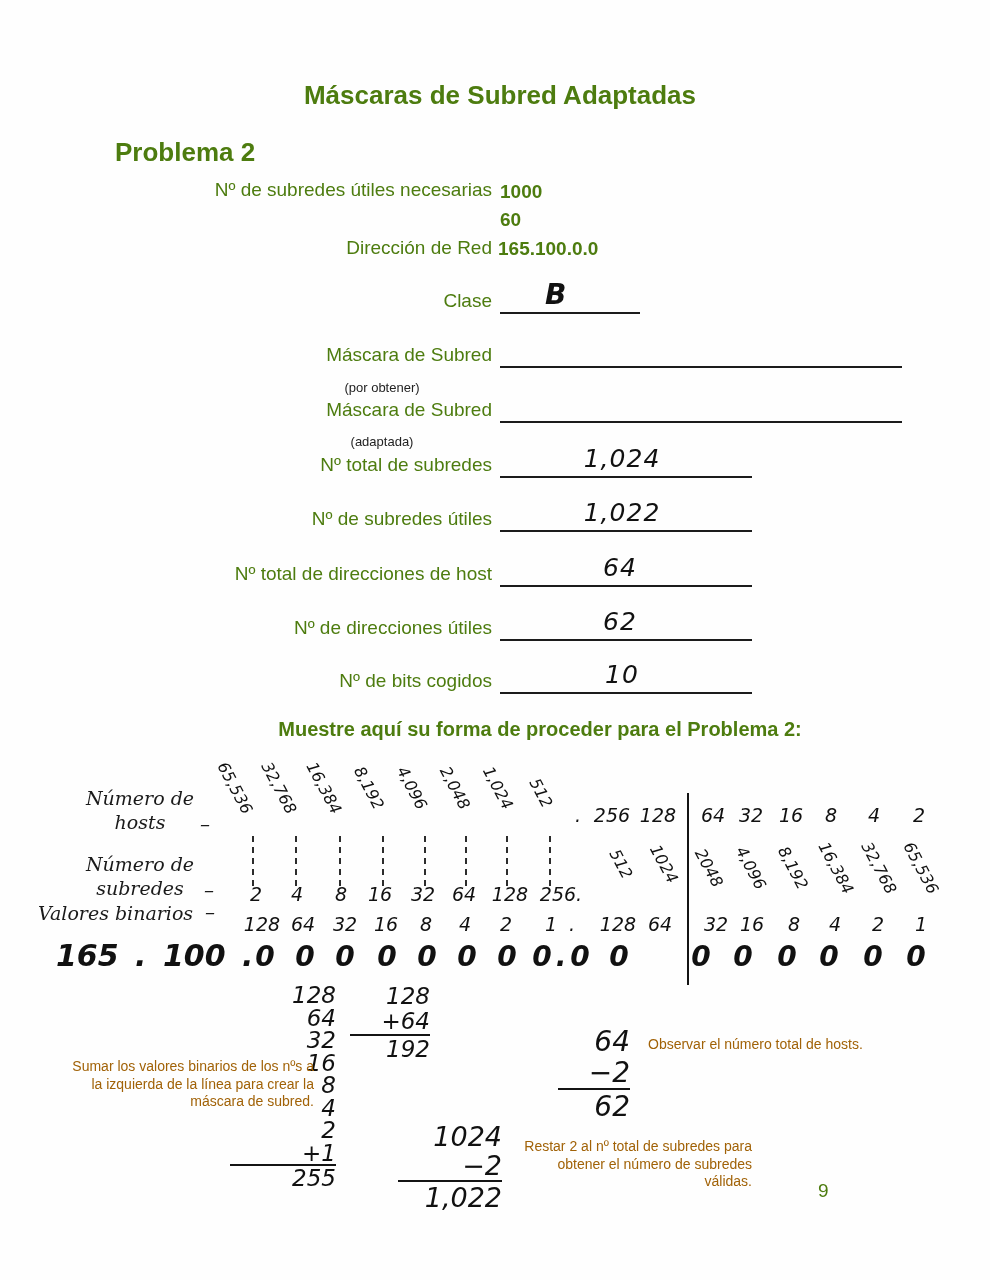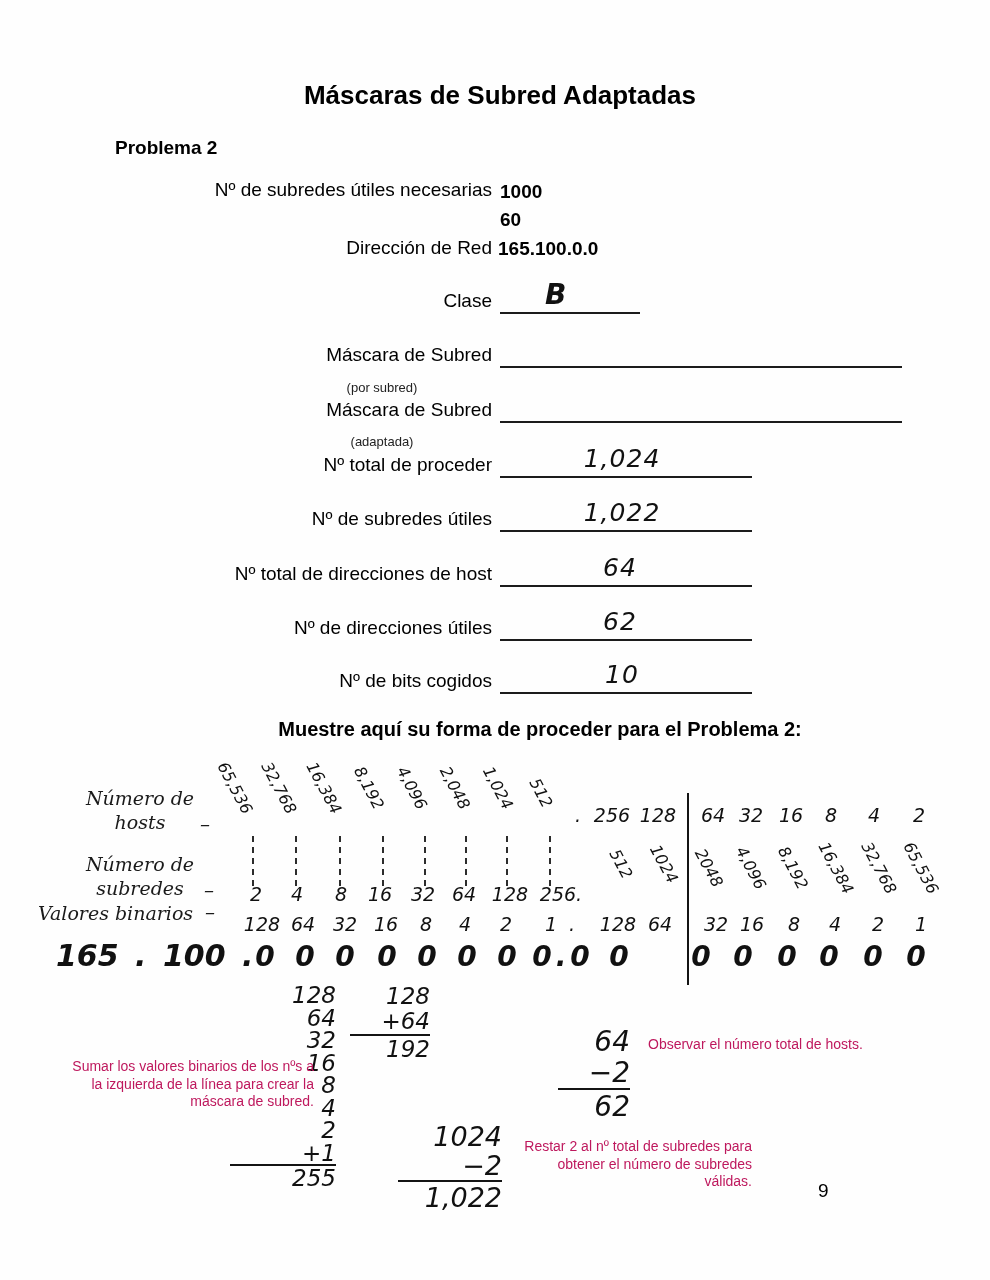--- a/index.html
+++ b/index.html
@@ -2,67 +2,67 @@
 <html><head>
 <meta charset="utf-8">
 <style>
   html,body{margin:0;padding:0;background:#e8e8e8;}
   .page{
     position:relative;width:990px;height:1280px;background:#fefefe;
     font-family:"Liberation Sans",sans-serif;color:#161616;overflow:hidden;
     margin:0 auto;
   }
   .abs{position:absolute;white-space:nowrap;}
-  .pr{font-family:"Liberation Sans",sans-serif;color:#000000;}
+  .pr{font-family:"Liberation Sans",sans-serif;color:#4d7c0f;}
   .hw{font-family:"DejaVu Sans",sans-serif;font-style:italic;color:#111;}
   .script{font-family:"DejaVu Serif",serif;font-style:italic;color:#1a1a1a;}
   .bold{font-weight:bold;}
   .ctr{transform:translateX(-50%);}
   .rot{transform:translate(-50%,-50%) rotate(62deg);white-space:nowrap;}
   .line{position:absolute;border-bottom:2px solid #1c1c1c;height:0;}
   .vline{position:absolute;border-left:2px solid #141414;width:0;}
   .vdash{position:absolute;border-left:2px dashed #2c2c2c;width:0;height:50px;}
   .lbl{font-size:19px;}
   .r-edge{right:498px;text-align:right;}
   .val{font-weight:bold;font-size:19px;}
   .hwv{font-size:25px;letter-spacing:1px;}
   .small-note{font-size:13px;color:#222;}
-  .note{font-size:14px;line-height:17.5px;color:#be185d;white-space:normal;}
+  .note{font-size:14px;line-height:17.5px;color:#a16207;white-space:normal;}
   .tbl{font-size:19px;}
   .calc-col{text-align:right;}
   .calc-col span{display:block;}
   .tot{display:inline-block;border-top:2.5px solid #141414;padding-top:1px;}
 </style>
 </head>
 <body>
 
 <div class="page">
 
   <div class="abs pr bold ctr" style="left:500px;top:80px;font-size:26px;">Máscaras de Subred Adaptadas</div>
-  <div class="abs pr bold" style="left:115px;top:137px;font-size:19px;">Problema 2</div>
+  <div class="abs pr bold" style="left:115px;top:137px;font-size:26px;">Problema 2</div>
 
   <div class="abs pr lbl r-edge" style="top:179px;">Nº de subredes útiles necesarias</div>
   <div class="abs pr val" style="left:500px;top:181px;">1000</div>
   <div class="abs pr val" style="left:500px;top:209px;">60</div>
   <div class="abs pr lbl r-edge" style="top:237px;">Dirección de Red</div>
   <div class="abs pr val" style="left:498px;top:238px;">165.100.0.0</div>
 
   <div class="abs pr lbl r-edge" style="top:290px;">Clase</div>
   <div class="line" style="left:500px;top:312px;width:140px;"></div>
   <div class="abs hw bold" style="left:545px;top:278px;font-size:28px;">B</div>
 
   <div class="abs pr lbl r-edge" style="top:344px;">Máscara de Subred</div>
   <div class="line" style="left:500px;top:366px;width:402px;"></div>
-  <div class="abs pr small-note ctr" style="left:382px;top:380px;">(por subred)</div>
+  <div class="abs pr small-note ctr" style="left:382px;top:380px;">(por obtener)</div>
 
   <div class="abs pr lbl r-edge" style="top:399px;">Máscara de Subred</div>
   <div class="line" style="left:500px;top:421px;width:402px;"></div>
   <div class="abs pr small-note ctr" style="left:382px;top:434px;">(adaptada)</div>
 
-  <div class="abs pr lbl r-edge" style="top:454px;">Nº total de proceder</div>
+  <div class="abs pr lbl r-edge" style="top:454px;">Nº total de subredes</div>
   <div class="line" style="left:500px;top:476px;width:252px;"></div>
   <div class="abs hw hwv ctr" style="left:622px;top:444px;">1,024</div>
 
   <div class="abs pr lbl r-edge" style="top:508px;">Nº de subredes útiles</div>
   <div class="line" style="left:500px;top:530px;width:252px;"></div>
   <div class="abs hw hwv ctr" style="left:622px;top:498px;">1,022</div>
 
   <div class="abs pr lbl r-edge" style="top:563px;">Nº total de direcciones de host</div>
   <div class="line" style="left:500px;top:585px;width:252px;"></div>
   <div class="abs hw hwv ctr" style="left:620px;top:553px;">64</div>

